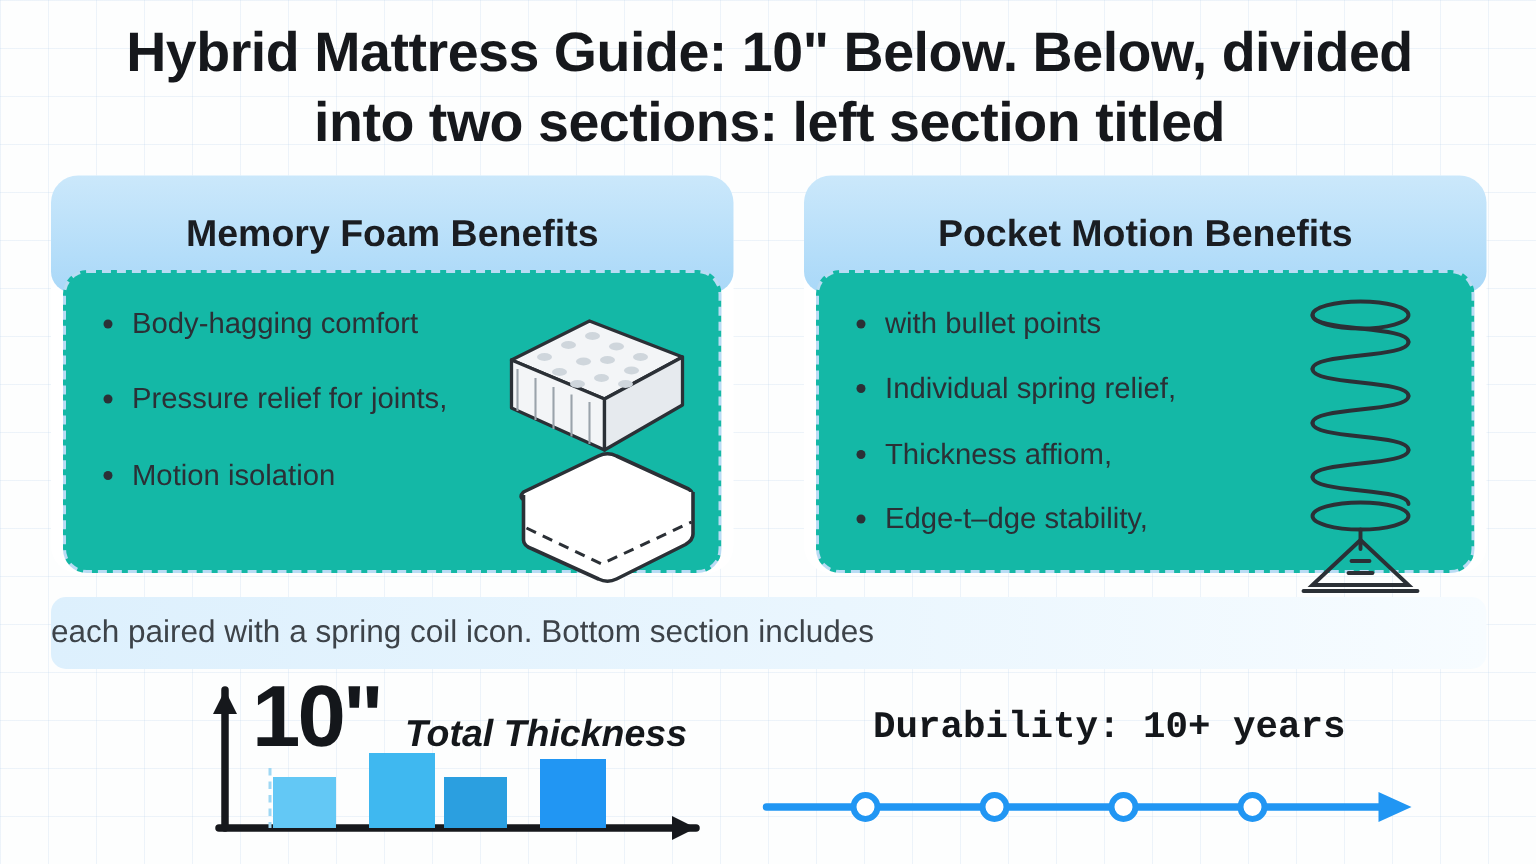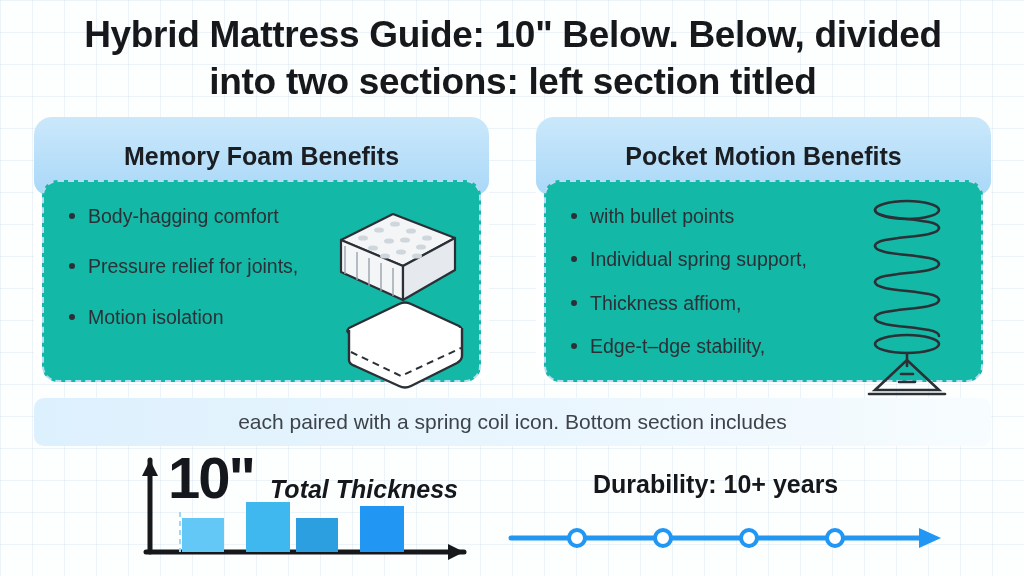--- a/index.html
+++ b/index.html
@@ -115,21 +115,20 @@
   .banner {
     position: absolute;
     left: 34px;
     top: 398px;
     width: 957px;
     height: 48px;
     border-radius: 10px;
     background: linear-gradient(90deg, #ddf0fd 0%, #eaf6fe 55%, #f7fcff 100%);
     display: flex;
     align-items: center;
-    justify-content: center;
     font-size: 21px;
     color: #3d4349;
   }
 
   
   .chart-zone {
     position: absolute;
     left: 120px;
     top: 452px;
     width: 360px;
@@ -161,26 +160,27 @@
   
   .durability-zone {
     position: absolute;
     left: 505px;
     top: 470px;
     width: 460px;
     height: 100px;
   }
   .durability-label {
     position: absolute;
-    left: 88px;
+    left: 77px;
     top: 0;
     font-size: 25px;
     font-weight: bold;
     color: #14171b;
     white-space: nowrap;
+    font-family: Liberation Mono, monospace;
   }
   .durability-zone svg { position: absolute; left: 0; top: 40px; }
 </style>
 </head>
 <body>
 
 <div id="infographic">
 
   <div class="title">Hybrid Mattress Guide: 10" Below. Below, divided into two sections: left section titled</div>
 
@@ -230,21 +230,21 @@
         </svg>
       </div>
     </div>
   </div>
 
   <div class="card right">
     <div class="card-header">Pocket Motion Benefits</div>
     <div class="card-body">
       <ul class="bullets">
         <li>with bullet points</li>
-        <li>Individual spring support,</li>
+        <li>Individual spring relief,</li>
         <li>Thickness affiom,</li>
         <li>Edge-t–dge stability,</li>
       </ul>
       <div class="spring-art">
         <svg width="120" height="215" viewBox="0 0 120 215">
           <g stroke="#2b3036" stroke-width="2.6" fill="none" stroke-linecap="round">
             <ellipse cx="60" cy="16" rx="32" ry="9"></ellipse>
             <path d="M28 16 C28 27 92 23 92 34"></path>
             <path d="M92 34 C92 45 28 41 28 52"></path>
             <path d="M28 52 C28 63 92 59 92 70"></path>

